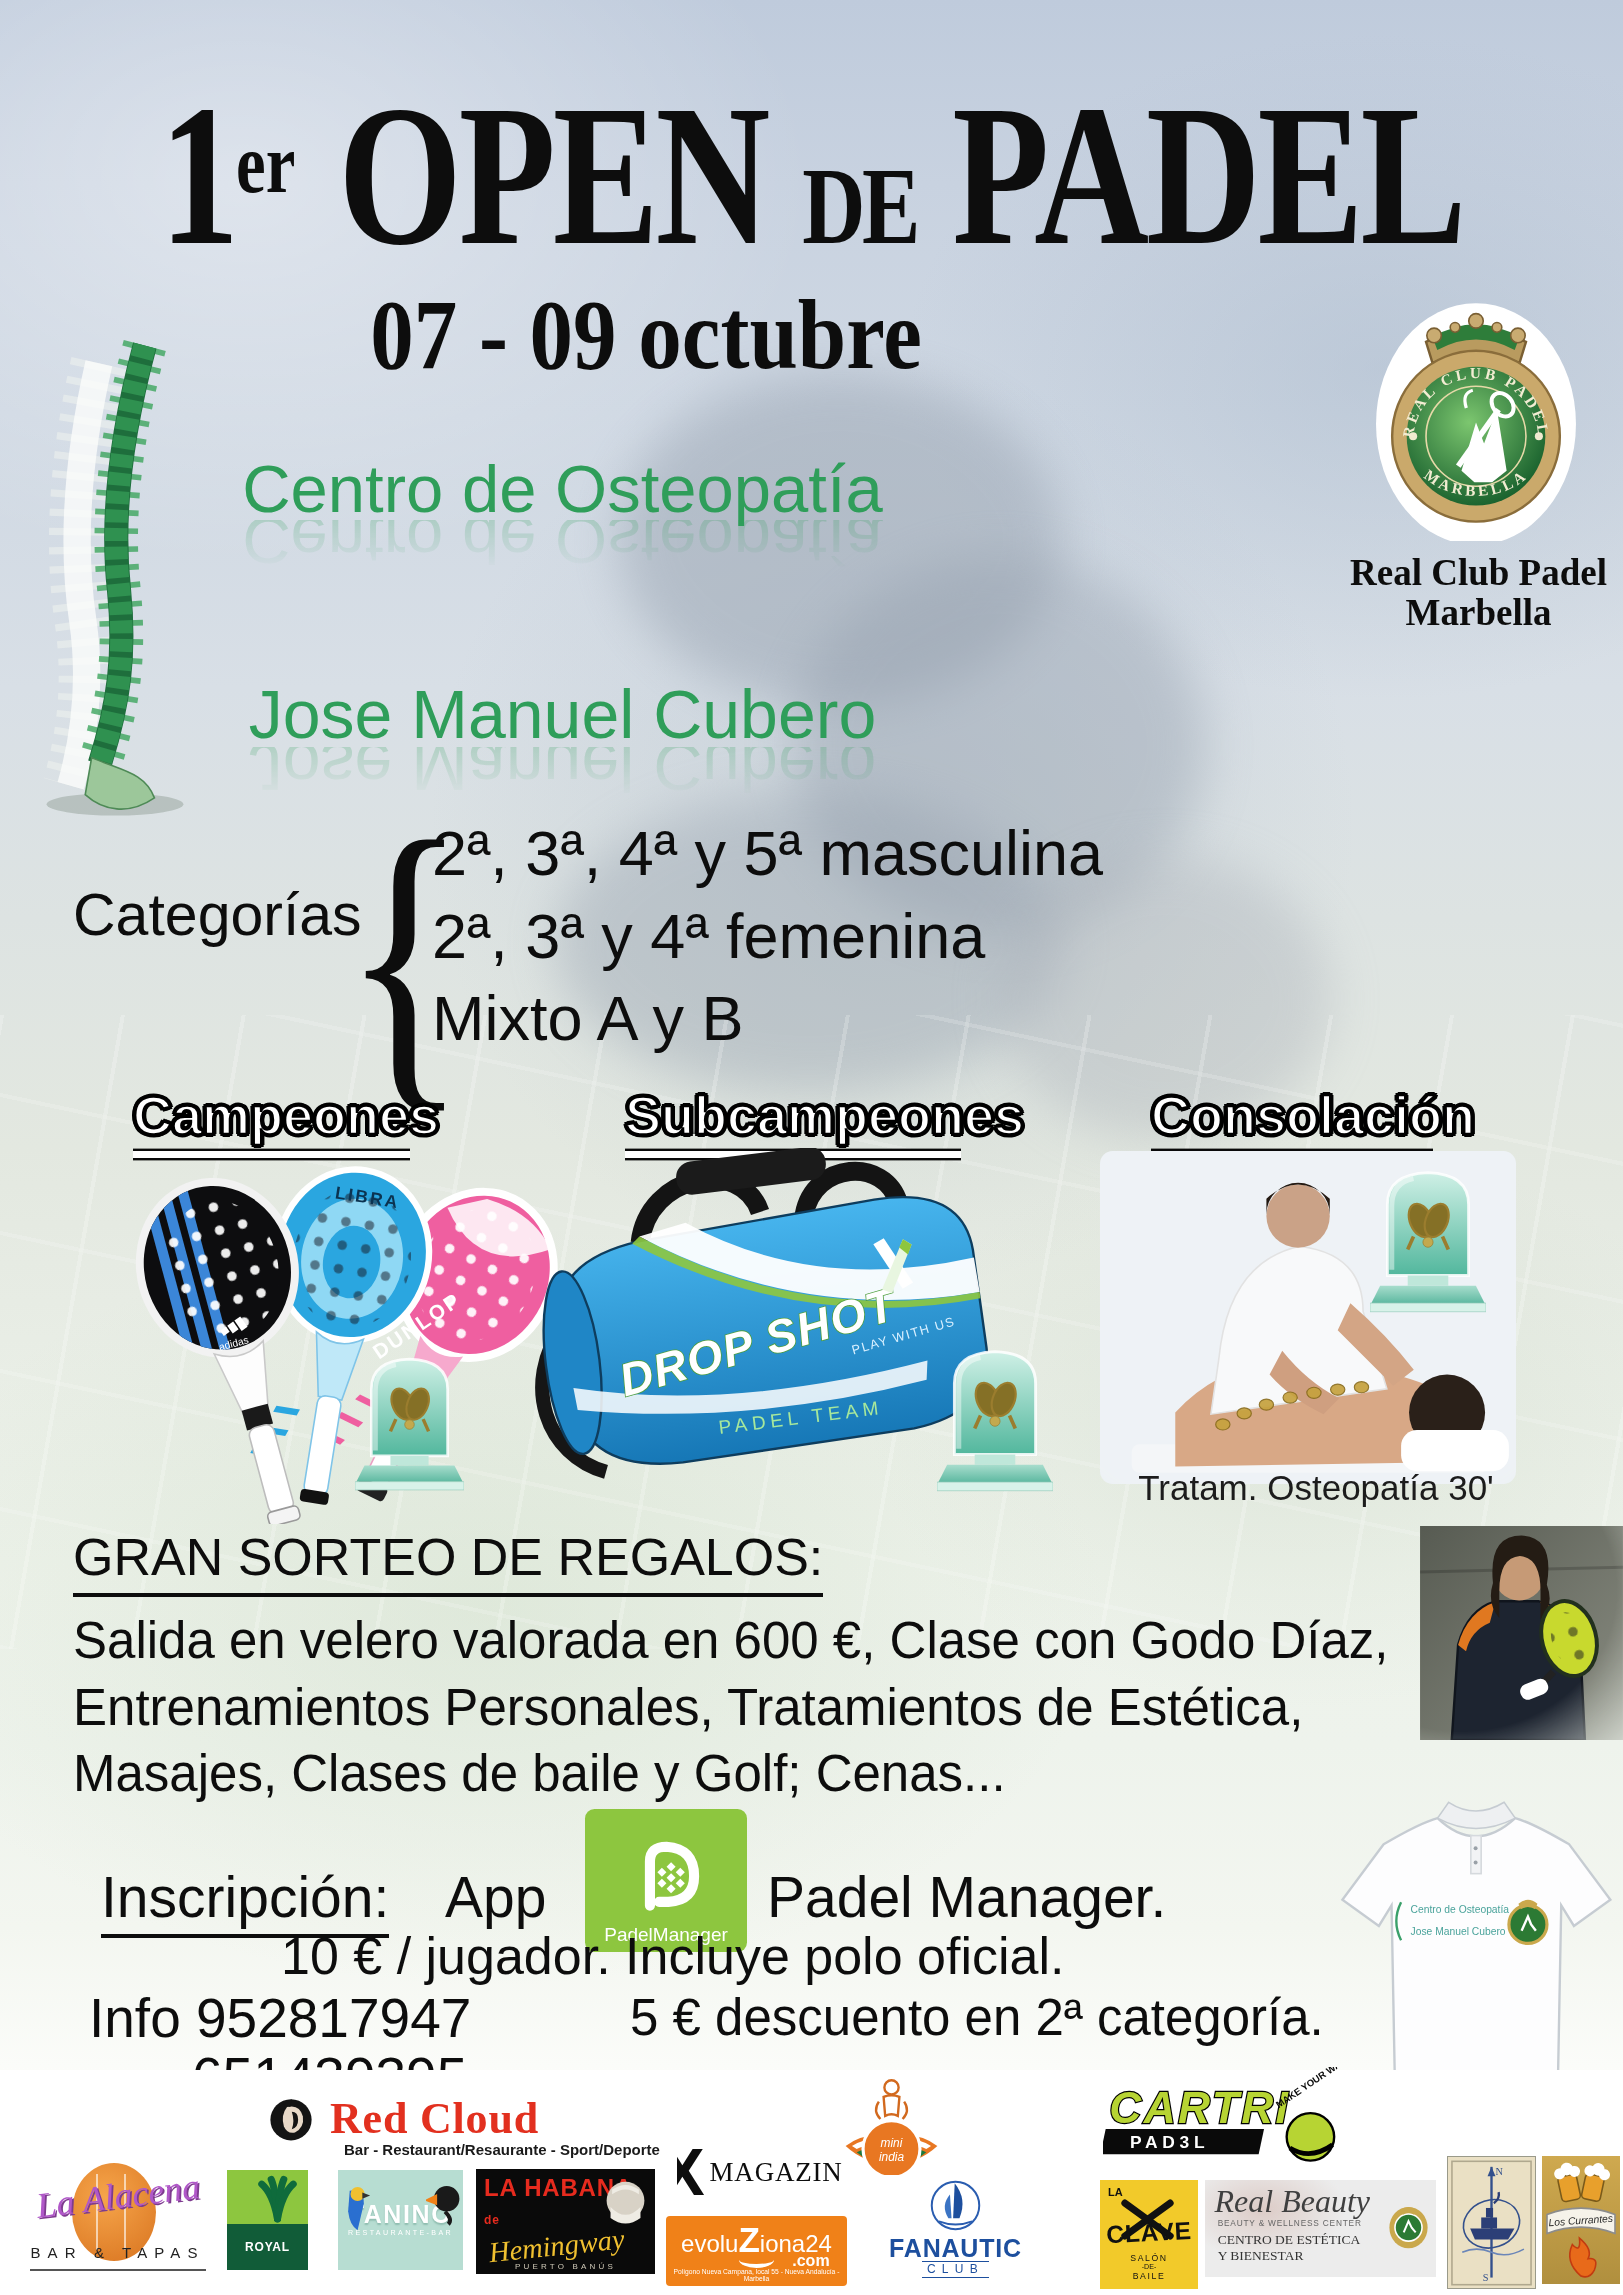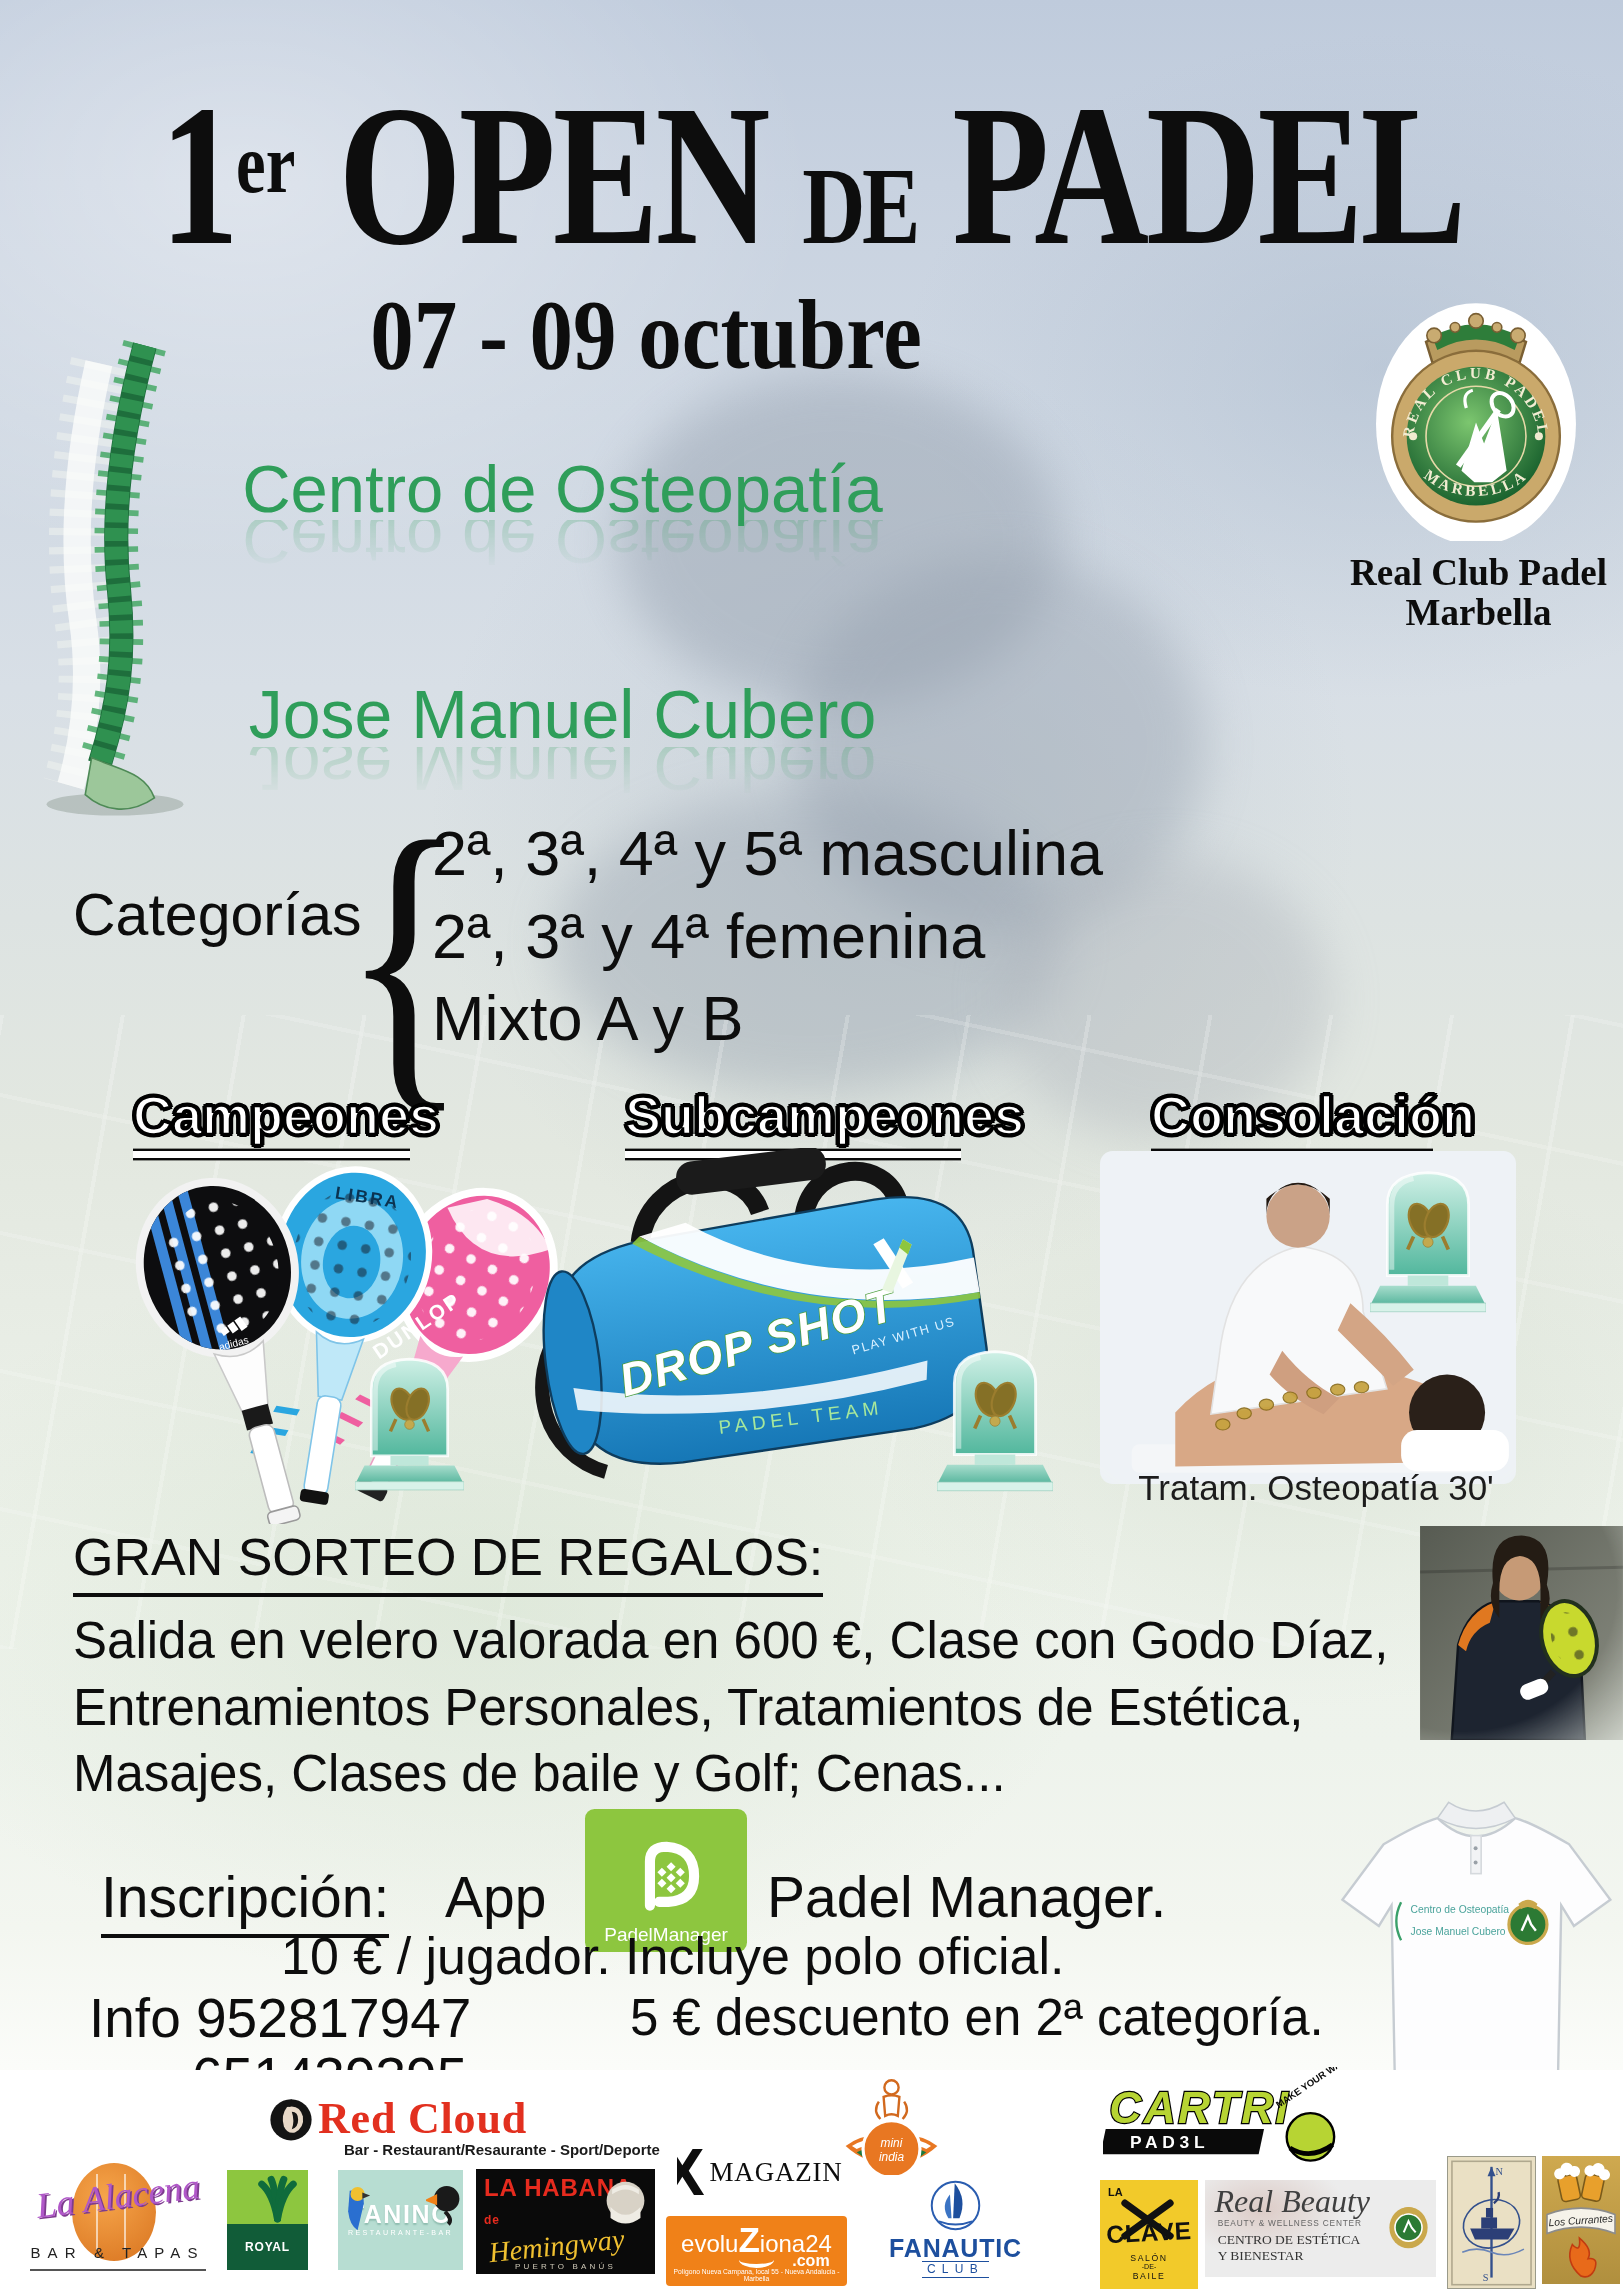--- a/index.html
+++ b/index.html
@@ -51,21 +51,21 @@
   .godo{left:1420px;top:1526px;width:203px;height:214px;
     -webkit-mask-image:radial-gradient(140% 120% at 20% 30%,#000 55%,transparent 95%);
     mask-image:radial-gradient(140% 120% at 20% 30%,#000 55%,transparent 95%);}
   .ins{font-size:57px;white-space:nowrap;}
   .ins-u{border-bottom:4px solid #0d0d0d;padding-bottom:4.8px;}
   .pm-icon{left:585px;top:1809px;width:162px;height:143px;background:#8dc63f;border-radius:9.5px;
     display:flex;flex-direction:column;align-items:center;justify-content:flex-end;}
   .pm-cap{color:#fff;font-size:19px;padding-bottom:6.3px;}
   .band{left:0;top:2070px;width:1623px;height:225px;background:#fff;}
   .rc{left:268px;top:2093px;width:491px;}
-  .rc-row{display:flex;align-items:center;gap:4px;}
+  .rc-row{display:flex;align-items:center;gap:16px;}
   .rc-name{font-family:"Liberation Serif",serif;font-weight:700;font-size:44px;color:#e2301f;letter-spacing:0.8px;}
   .rc-tag{font-size:15px;font-weight:700;color:#1a1a1a;margin-left:76px;margin-top:-3.2px;}
   .tile{position:absolute;overflow:hidden;}
   .t-alacena{left:20px;top:2158px;width:195px;height:122px;background:#fff;}
   .t-royal{left:227px;top:2170px;width:81px;height:100px;background:#8dc63f;}
   .t-royal .bottom{position:absolute;left:0;bottom:0;width:100%;height:46%;background:#115c38;
     color:#fff;font-size:12px;font-weight:700;letter-spacing:0.8px;text-align:center;line-height:46px;}
   .t-tanino{left:338px;top:2170px;width:125px;height:100px;background:#b7ddd2;color:#fff;text-align:center;}
   .t-habana{left:476px;top:2169px;width:179px;height:105px;background:#0a0a0a;color:#e62b1e;padding-top:4.8px;box-sizing:border-box;}
   .t-xmag{left:677px;top:2134px;width:166px;height:76px;background:#fff;display:flex;align-items:center;justify-content:center;gap:4.8px;}

